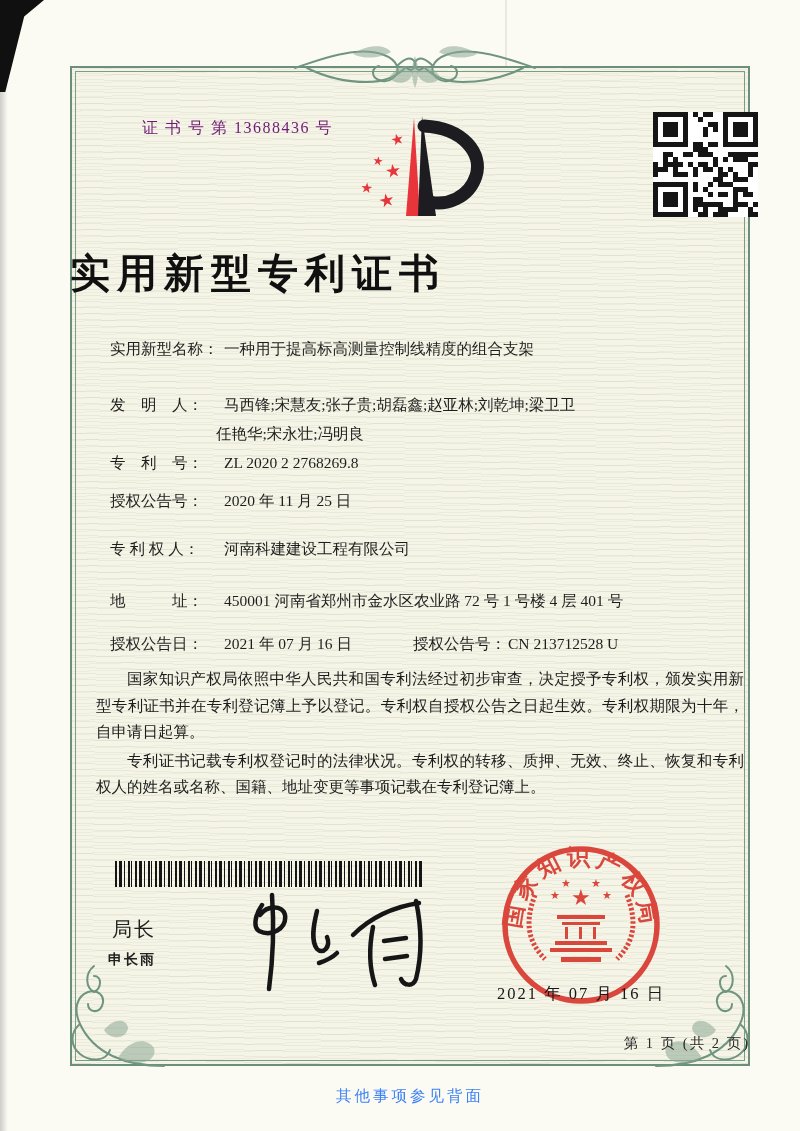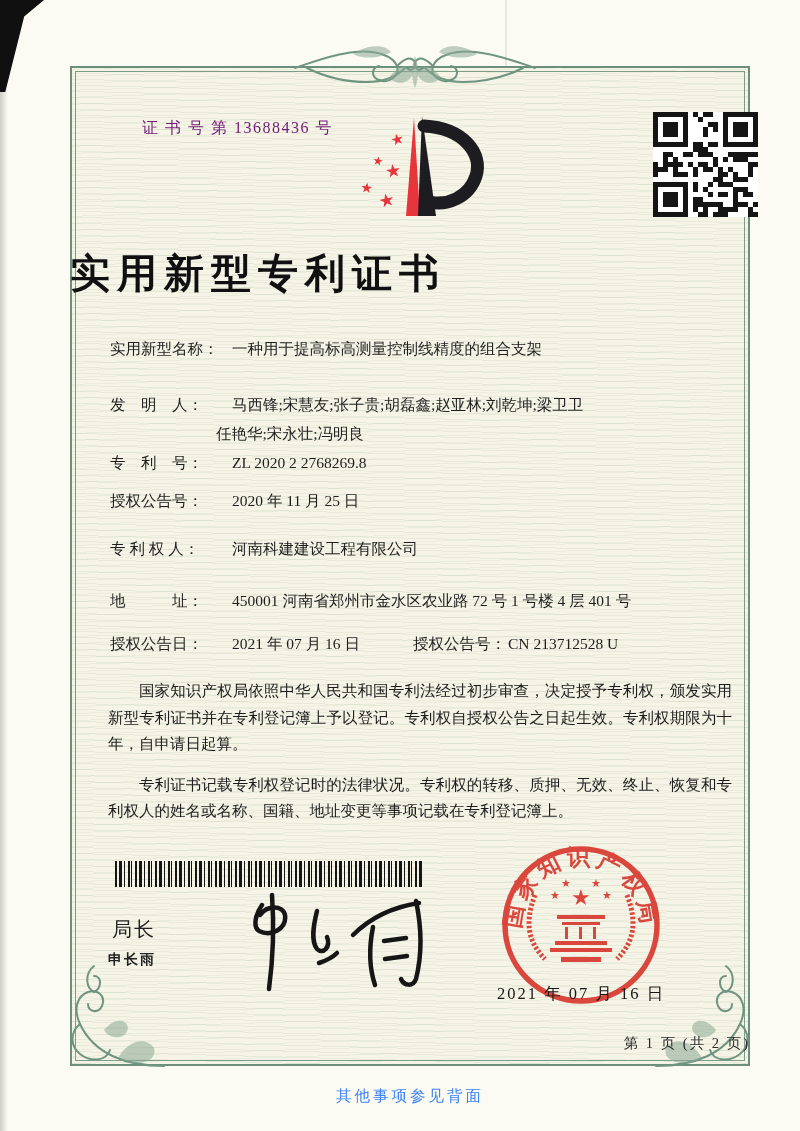--- a/index.html
+++ b/index.html
@@ -33,28 +33,28 @@
   .orn-fill   { fill:#8aa894; opacity:.55; }
   
   .cert-no { position:absolute; left:112px; top:118px; font-size:16px; letter-spacing:1.5px; color:#701a75;margin-left:30px; }
   .logo { position:absolute; left:352px; top:112px; }
   .qr { position:absolute; left:653px; top:112px; }
   .title { position:absolute; left:70px; top:246px; width:680px; text-align:left;
     font-size:40px; font-weight:bold; letter-spacing:7px; color:#101010; }
   
   .row { position:absolute; left:110px; font-size:15.5px; white-space:nowrap; color:#1e1e1e; }
   .row .lbl { display:inline-block; width:102px; }
-  .row .val { margin-left:20px;text-align:center; }
+  .row .val { margin-left:12px;text-align:center; }
   .row2 { position:absolute; left:413px; font-size:15.5px; white-space:nowrap; color:#1e1e1e; }
   .row2 .lbl { display:inline-block; }
   .row2 .val { margin-left:2px; }
   
   .body-text { position:absolute; left:94px; top:664px; width:652px;
     font-size:15.5px; line-height:26.5px; text-align:justify; color:#1c1c1c; }
-  .body-text p { text-indent:2em; margin:14px; }
+  .body-text p { text-indent:2em; margin:2px; }
   
   .barcode { position:absolute; left:115px; top:861px; width:308px; height:26px;
     background:repeating-linear-gradient(90deg,
       #151515 0 2px, rgba(0,0,0,0) 2px 4px,
       #151515 4px 7px, rgba(0,0,0,0) 7px 9px,
       #151515 9px 10px, rgba(0,0,0,0) 10px 13px,
       #151515 13px 15px, rgba(0,0,0,0) 15px 16px,
       #151515 16px 17px, rgba(0,0,0,0) 17px 20px); }
   .director-label { position:absolute; left:112px; top:916px; font-size:20px; letter-spacing:2px; }
   .director-name  { position:absolute; left:108px; top:951px; font-size:14px; letter-spacing:2px;font-weight:bold; }

